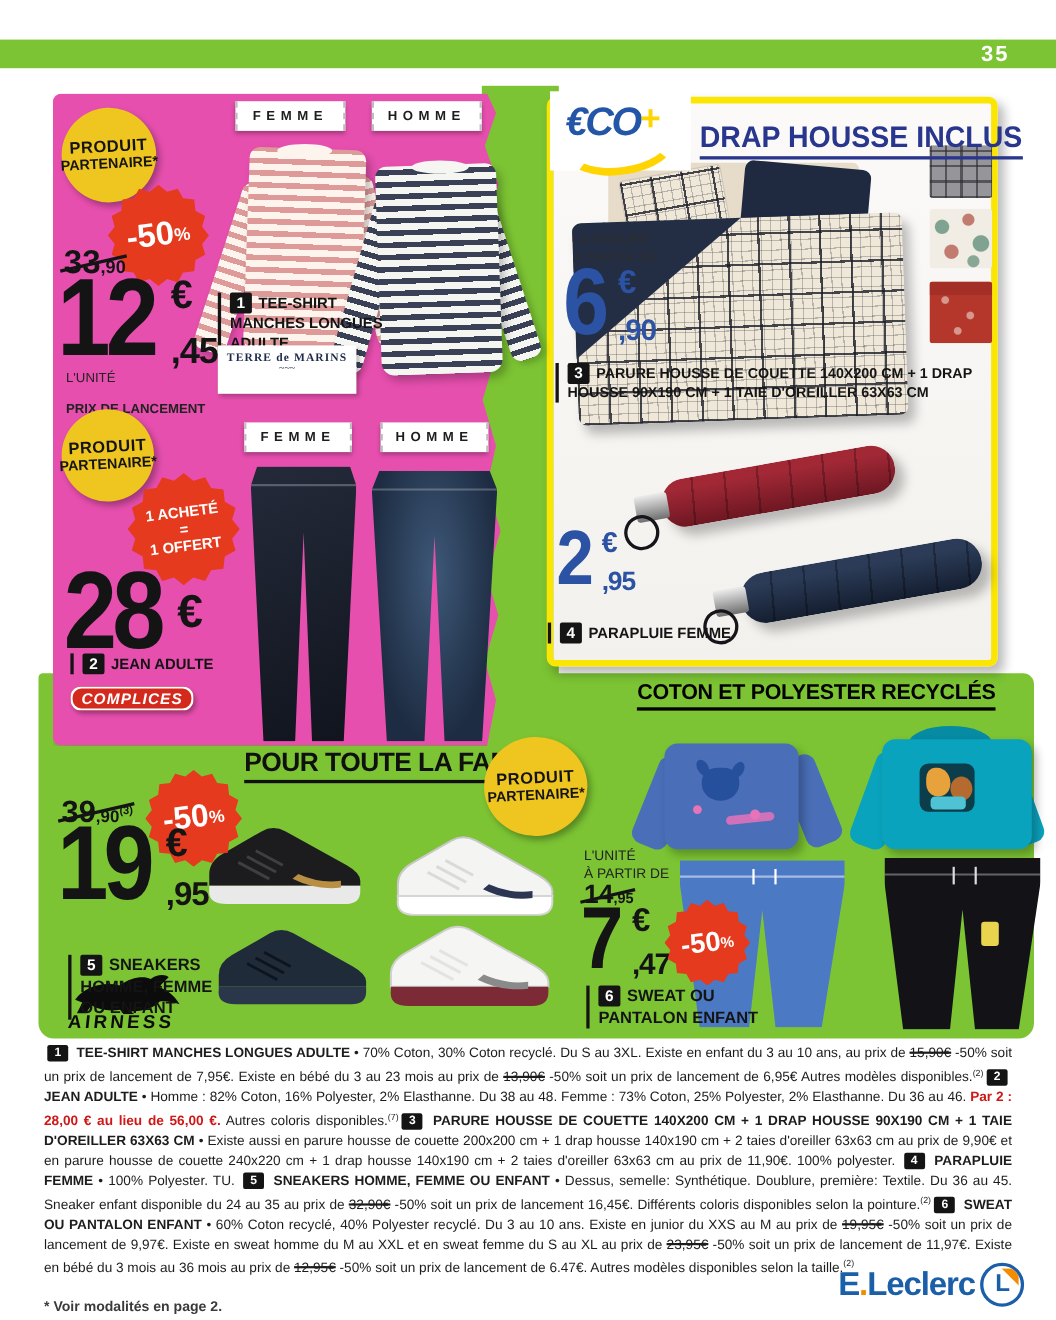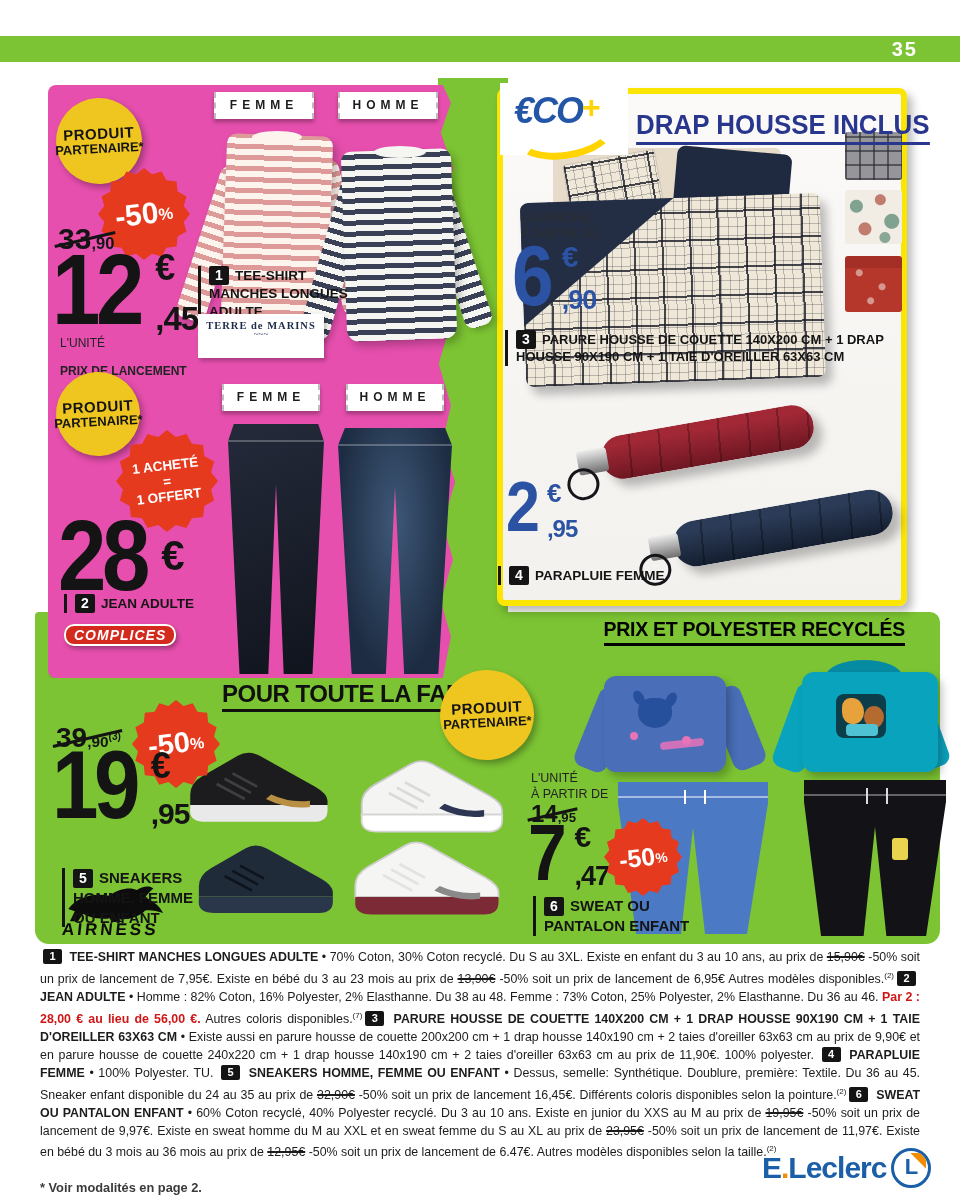--- a/index.html
+++ b/index.html
@@ -273,21 +273,21 @@
   <div class="digits" style="font-size:70px;letter-spacing:0;">2</div>
   <div class="side">
     <div class="cur" style="font-size:26px;">€</div>
     <div class="cents" style="font-size:24px;">,95</div>
   </div>
 </div>
 <div class="abs content item" style="left:478px;top:566px;width:220px;margin-left:20px;">
   <span class="chip">4</span><span>PARAPLUIE FEMME</span>
 </div>
 
-<div class="abs content banner-recycled">PRIX ET POLYESTER RECYCLÉS</div>
+<div class="abs content banner-recycled">COTON ET POLYESTER RECYCLÉS</div>
 
 <div class="abs content family-title">POUR TOUTE LA FAMILLE</div>
 <div class="abs content pp-badge" style="left:440px;top:670px;width:94px;height:90px;">
   <div class="l1">PRODUIT</div>
   <div class="l2">PARTENAIRE*</div>
 </div>
 <div class="abs content burst" style="left:132px;top:700px;width:88px;height:88px;font-size:29px;">
   <div class="in"><span>-50</span><sup>%</sup></div>
 </div>
 <div class="oldprice" style="left:56px;top:722px;font-size:28px;">

